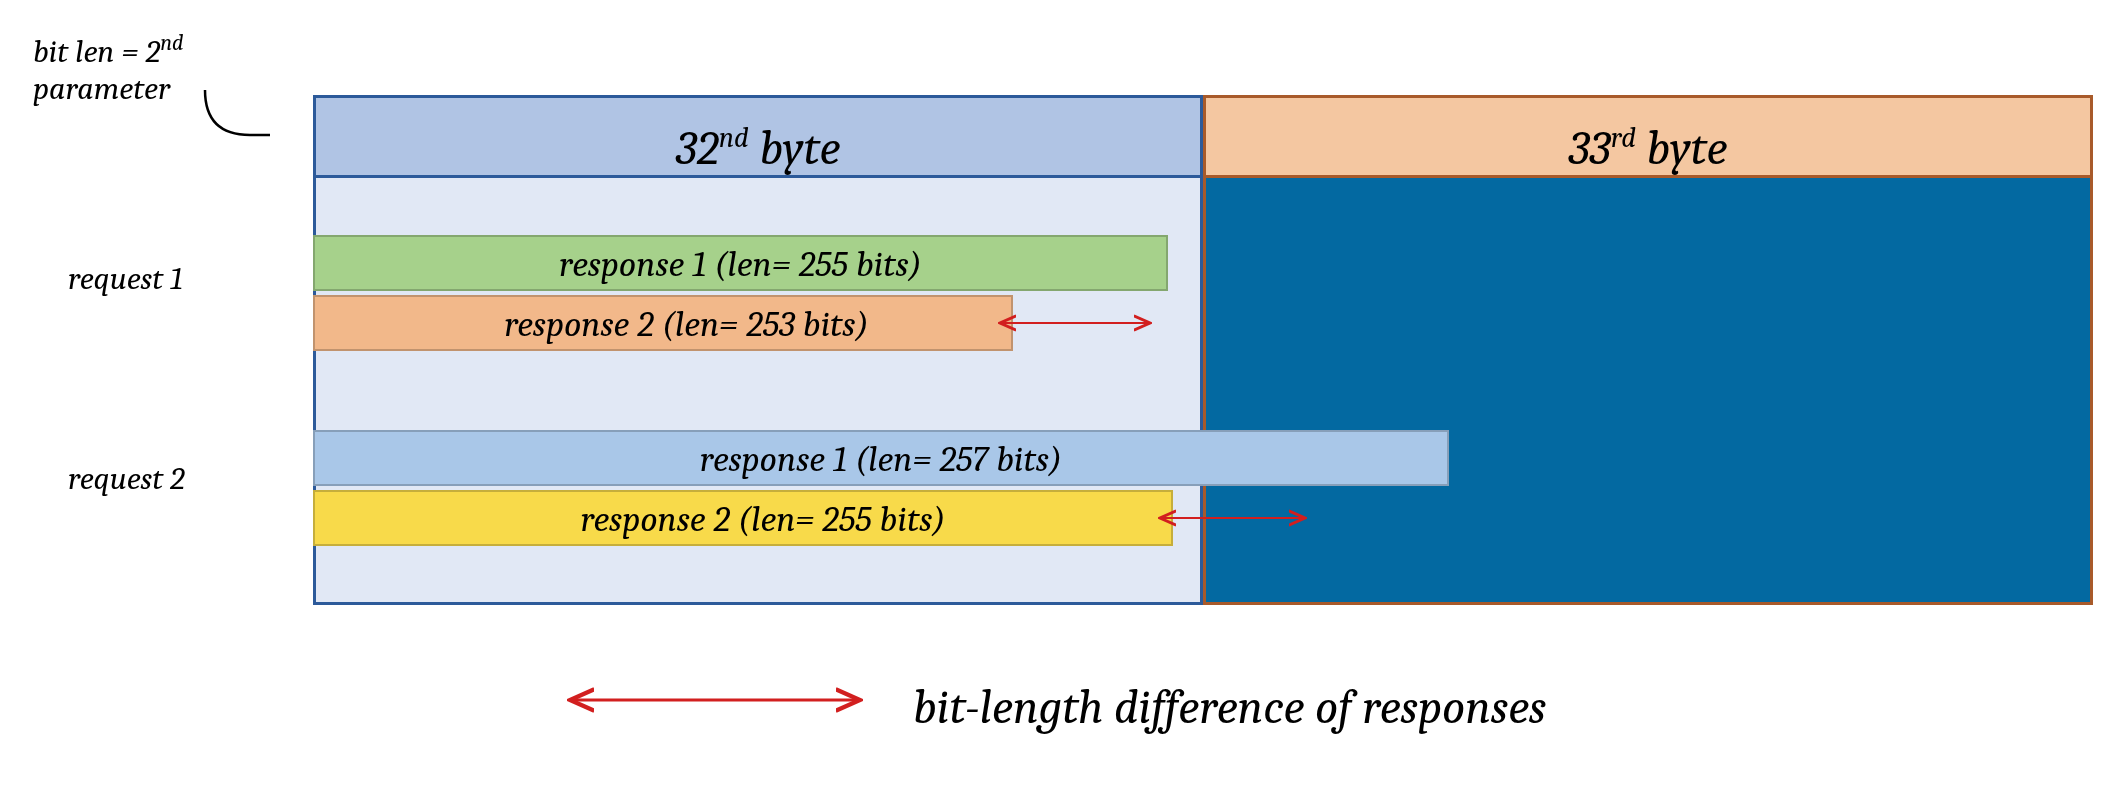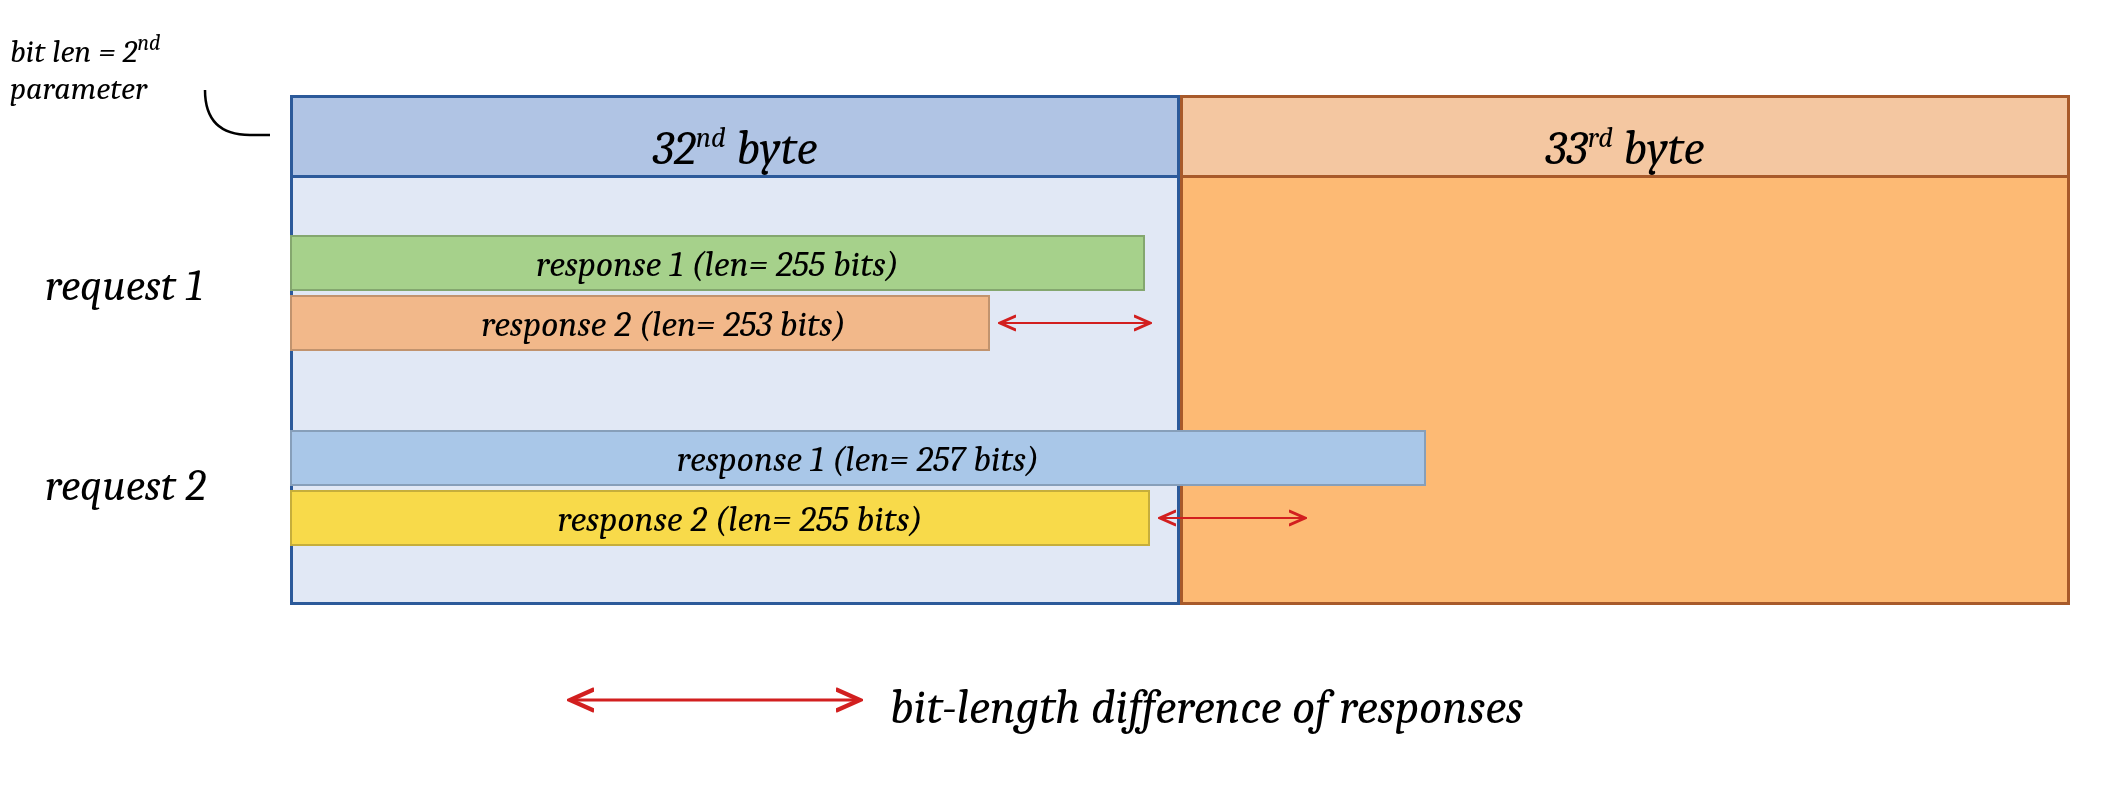--- a/index.html
+++ b/index.html
@@ -9,39 +9,39 @@
     font-family: "Cambria", "Georgia", "Times New Roman", serif;
     font-style: italic;
     color: #000;
     font-size: 32px;
   }
   .stage {
     position: relative;
     width: 2116px;
     height: 790px;
   }
-  .abs { position: absolute; }
+  .abs { position: absolute; margin-left: 23px; }
   .bitlen-label .ord { vertical-align: super; font-size: 0.7em; }
-  .request-label { font-size: 44px; }
+  .request-label { font-size: 32px; }
   
   .byte-col {
     border-width: 3px;
     border-style: solid;
     box-sizing: border-box;
   }
   .byte-header {
     box-sizing: border-box;
     border-bottom-width: 3px;
     border-bottom-style: solid;
     text-align: center;
     font-size: 48px;
   }
   .byte32 { border-color: #2c5a9a; background: #e1e8f5; }
   .byte32 .byte-header { background:#b0c4e4; border-bottom-color:#2c5a9a; }
-  .byte33 { border-color: #a85a2a; background: #fdba74; }
+  .byte33 { border-color: #a85a2a; background: #0369a1; }
   .byte33 .byte-header { background:#f4c7a1; border-bottom-color:#a85a2a; }
   .byte-header .ord { vertical-align: super; font-size: 0.6em; }
   
   .bar {
     height: 56px;
     line-height: 56px;
     text-align: center;
     box-sizing: border-box;
     border: 2px solid rgba(0,0,0,0.2);
     font-size: 36px;

